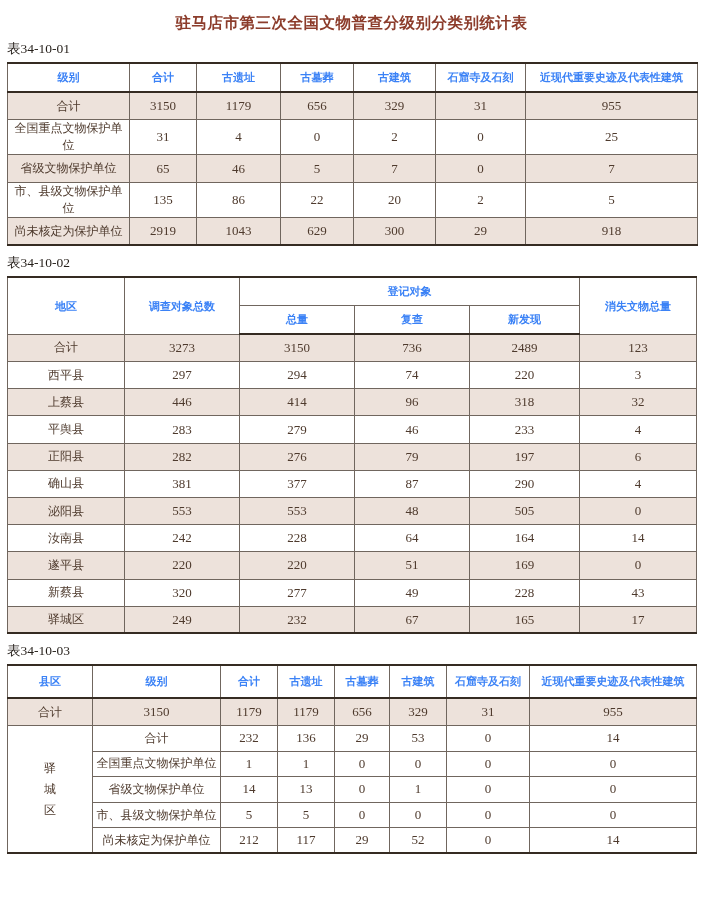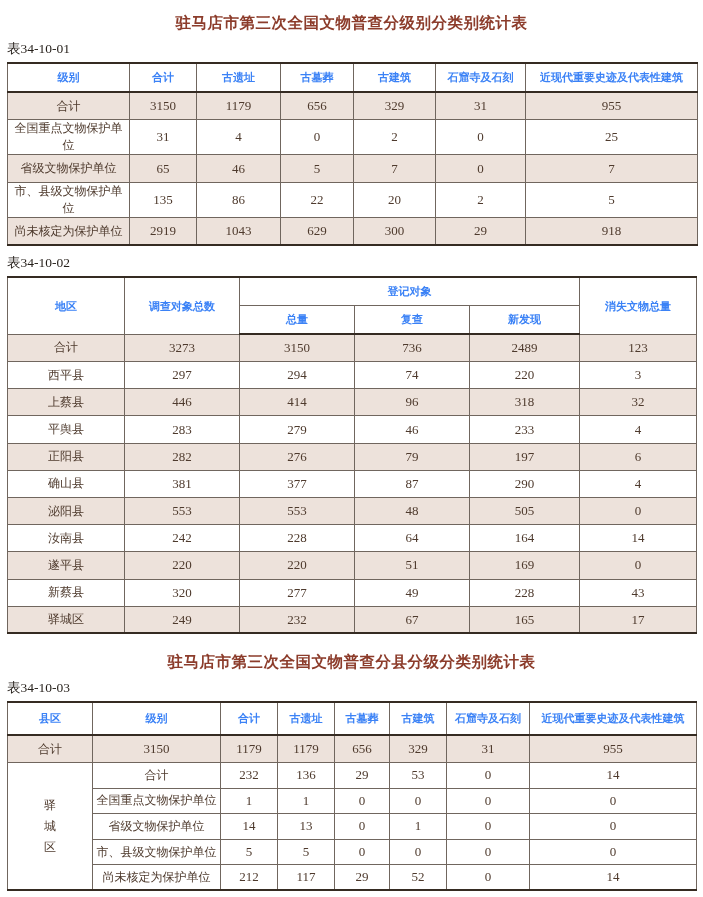--- a/index.html
+++ b/index.html
@@ -256,21 +256,20 @@
           <td class="lbl">驿城区</td>
           <td>249</td>
           <td>232</td>
           <td>67</td>
           <td>165</td>
           <td>17</td>
         </tr>
       </tbody>
   </table>
 
-  <div class="tbl-title t-title-3">驻马店市第三次全国文物普查分县分级分类别统计表</div>
   <div class="tbl-label">表34-10-03</div>
   <table class="t3">
     <colgroup>
       <col style="width:85px">
         <col style="width:128px">
         <col style="width:57px">
         <col style="width:57px">
       <col style="width:55px">
         <col style="width:57px">
         <col style="width:83px">

